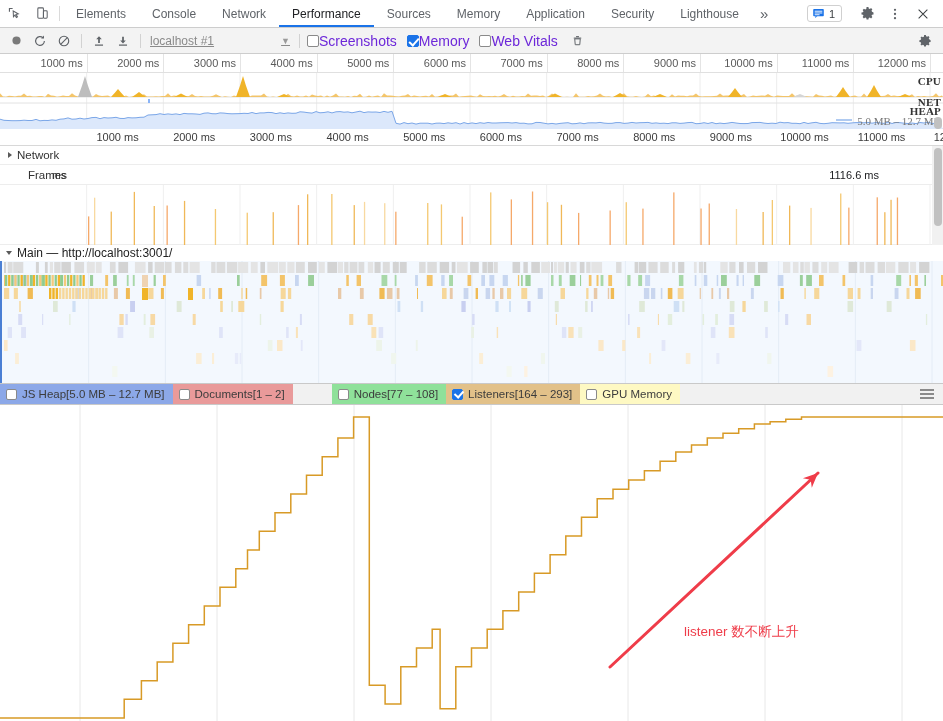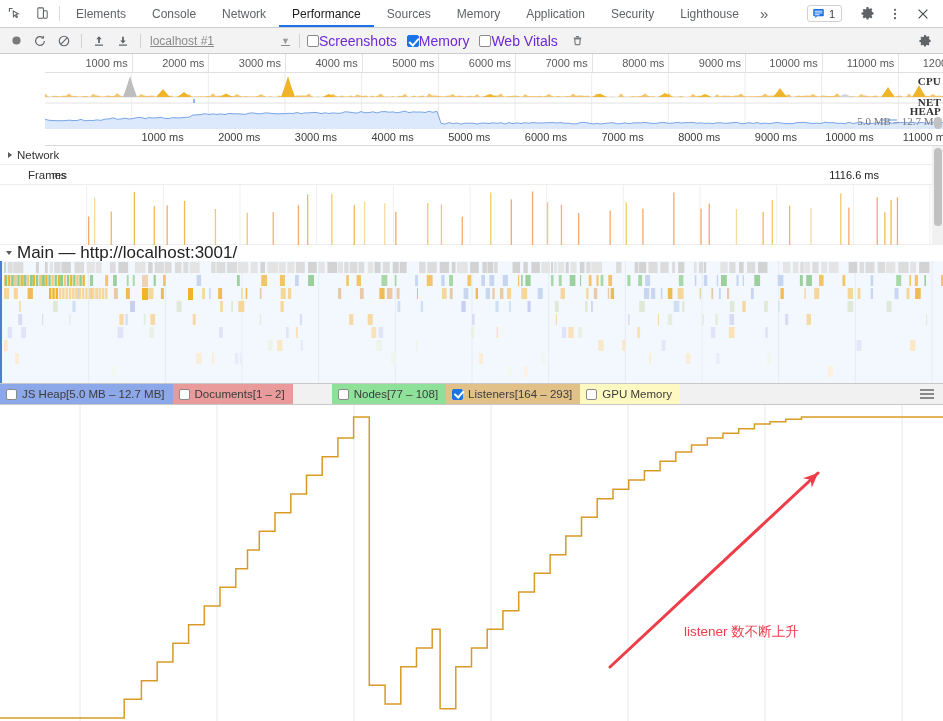--- a/index.html
+++ b/index.html
@@ -113,21 +113,21 @@
   .chk.on::after {
     content: "";
     position: absolute; left: 3px; top: 0px;
     width: 4px; height: 8px;
     border: solid #fff; border-width: 0 2px 2px 0;
     transform: rotate(42deg);
   }
   .tl-right { margin-left: auto; display: flex; align-items: center; padding-right: 2px;}
 
   
-  #overview { position: relative; background: #fff; margin-left: 45px; }
+  #overview { position: relative; background: #fff; }
   .ruler {
     height: 19px;
     position: relative;
     border-bottom: 1px solid #e0e0e0;
     background: #fff;
   }
   .ruler .tick {
     position: absolute; top: 0; bottom: 0;
     border-left: 1px solid #e4e4e4;
   }
@@ -208,21 +208,21 @@
     position: absolute; right: 64px; top: 50%;
     transform: translateY(-50%);
     font-size: 11px; color: #202124;
   }
 
   
   #mainhdr {
     height: 16px;
     display: flex; align-items: center;
     padding-left: 6px;
-    font-size: 17px; color: #222;
+    font-size: 12px; color: #222;
     background: #fff;
     position: relative;
   }
   #flame {
     height: 122px;
     position: relative;
     background: #f3f8fe;
     border-left: 2px solid #4a7fd4;
     overflow: hidden;
   }

